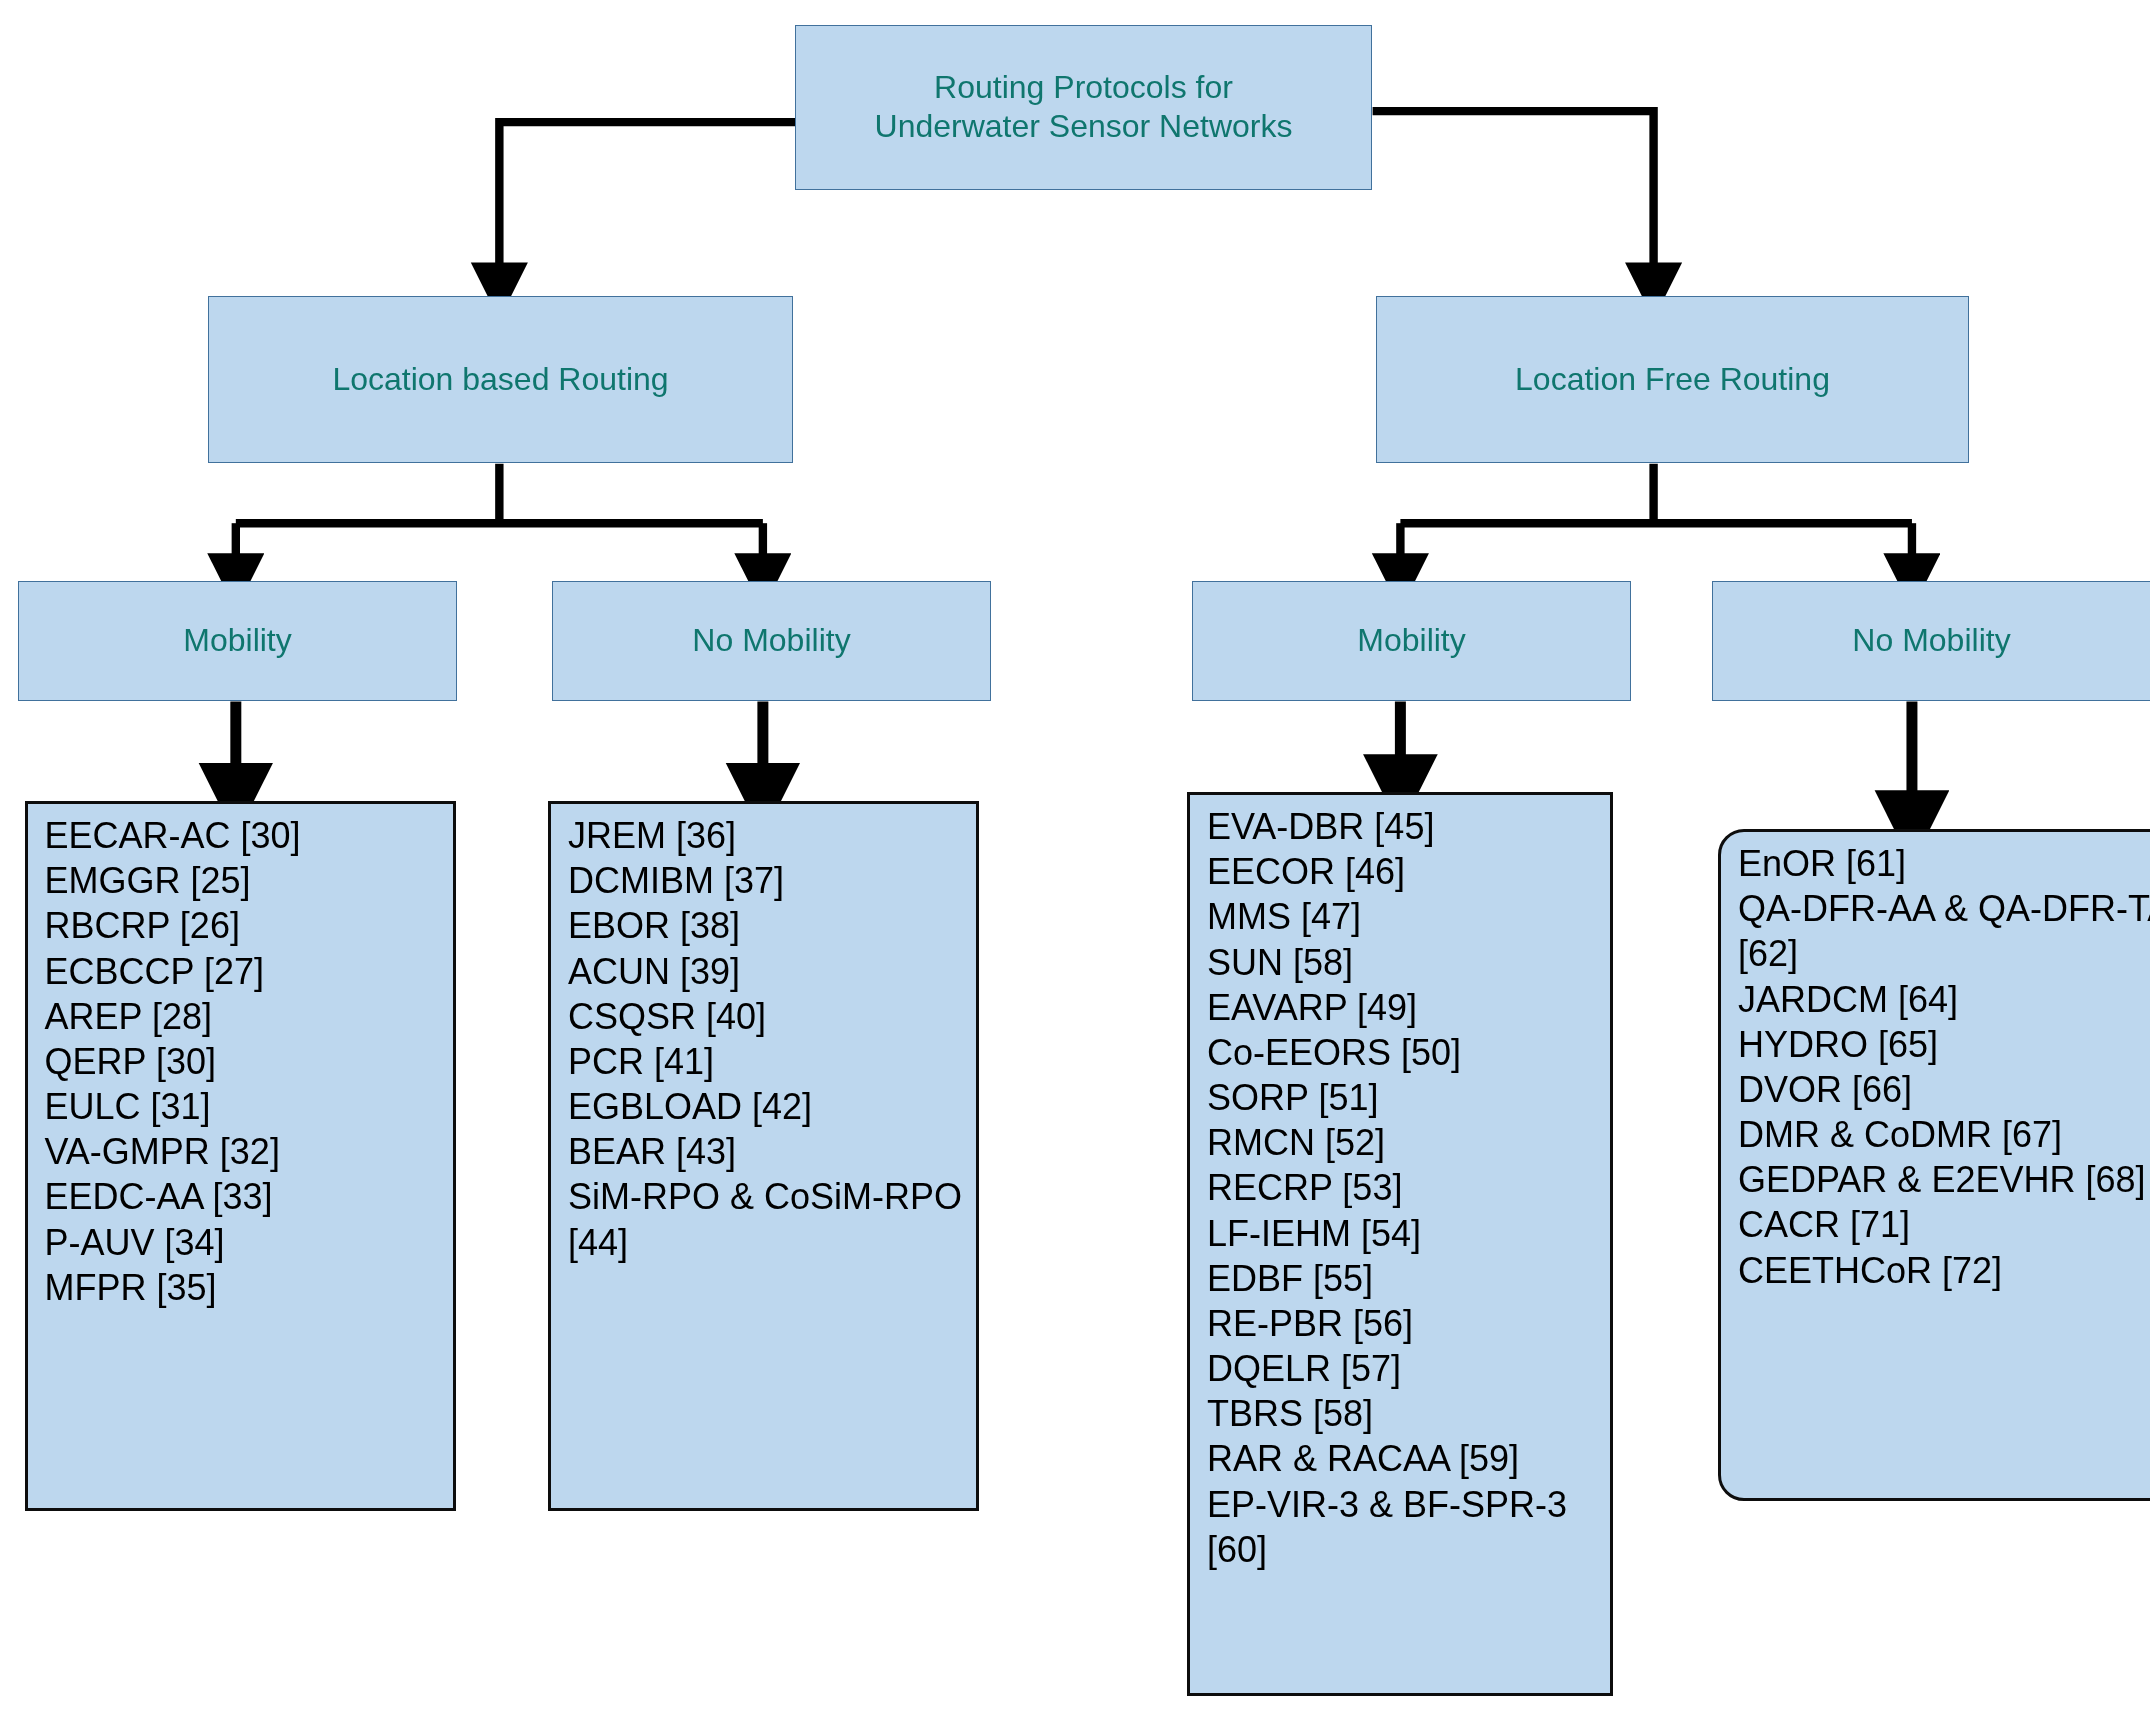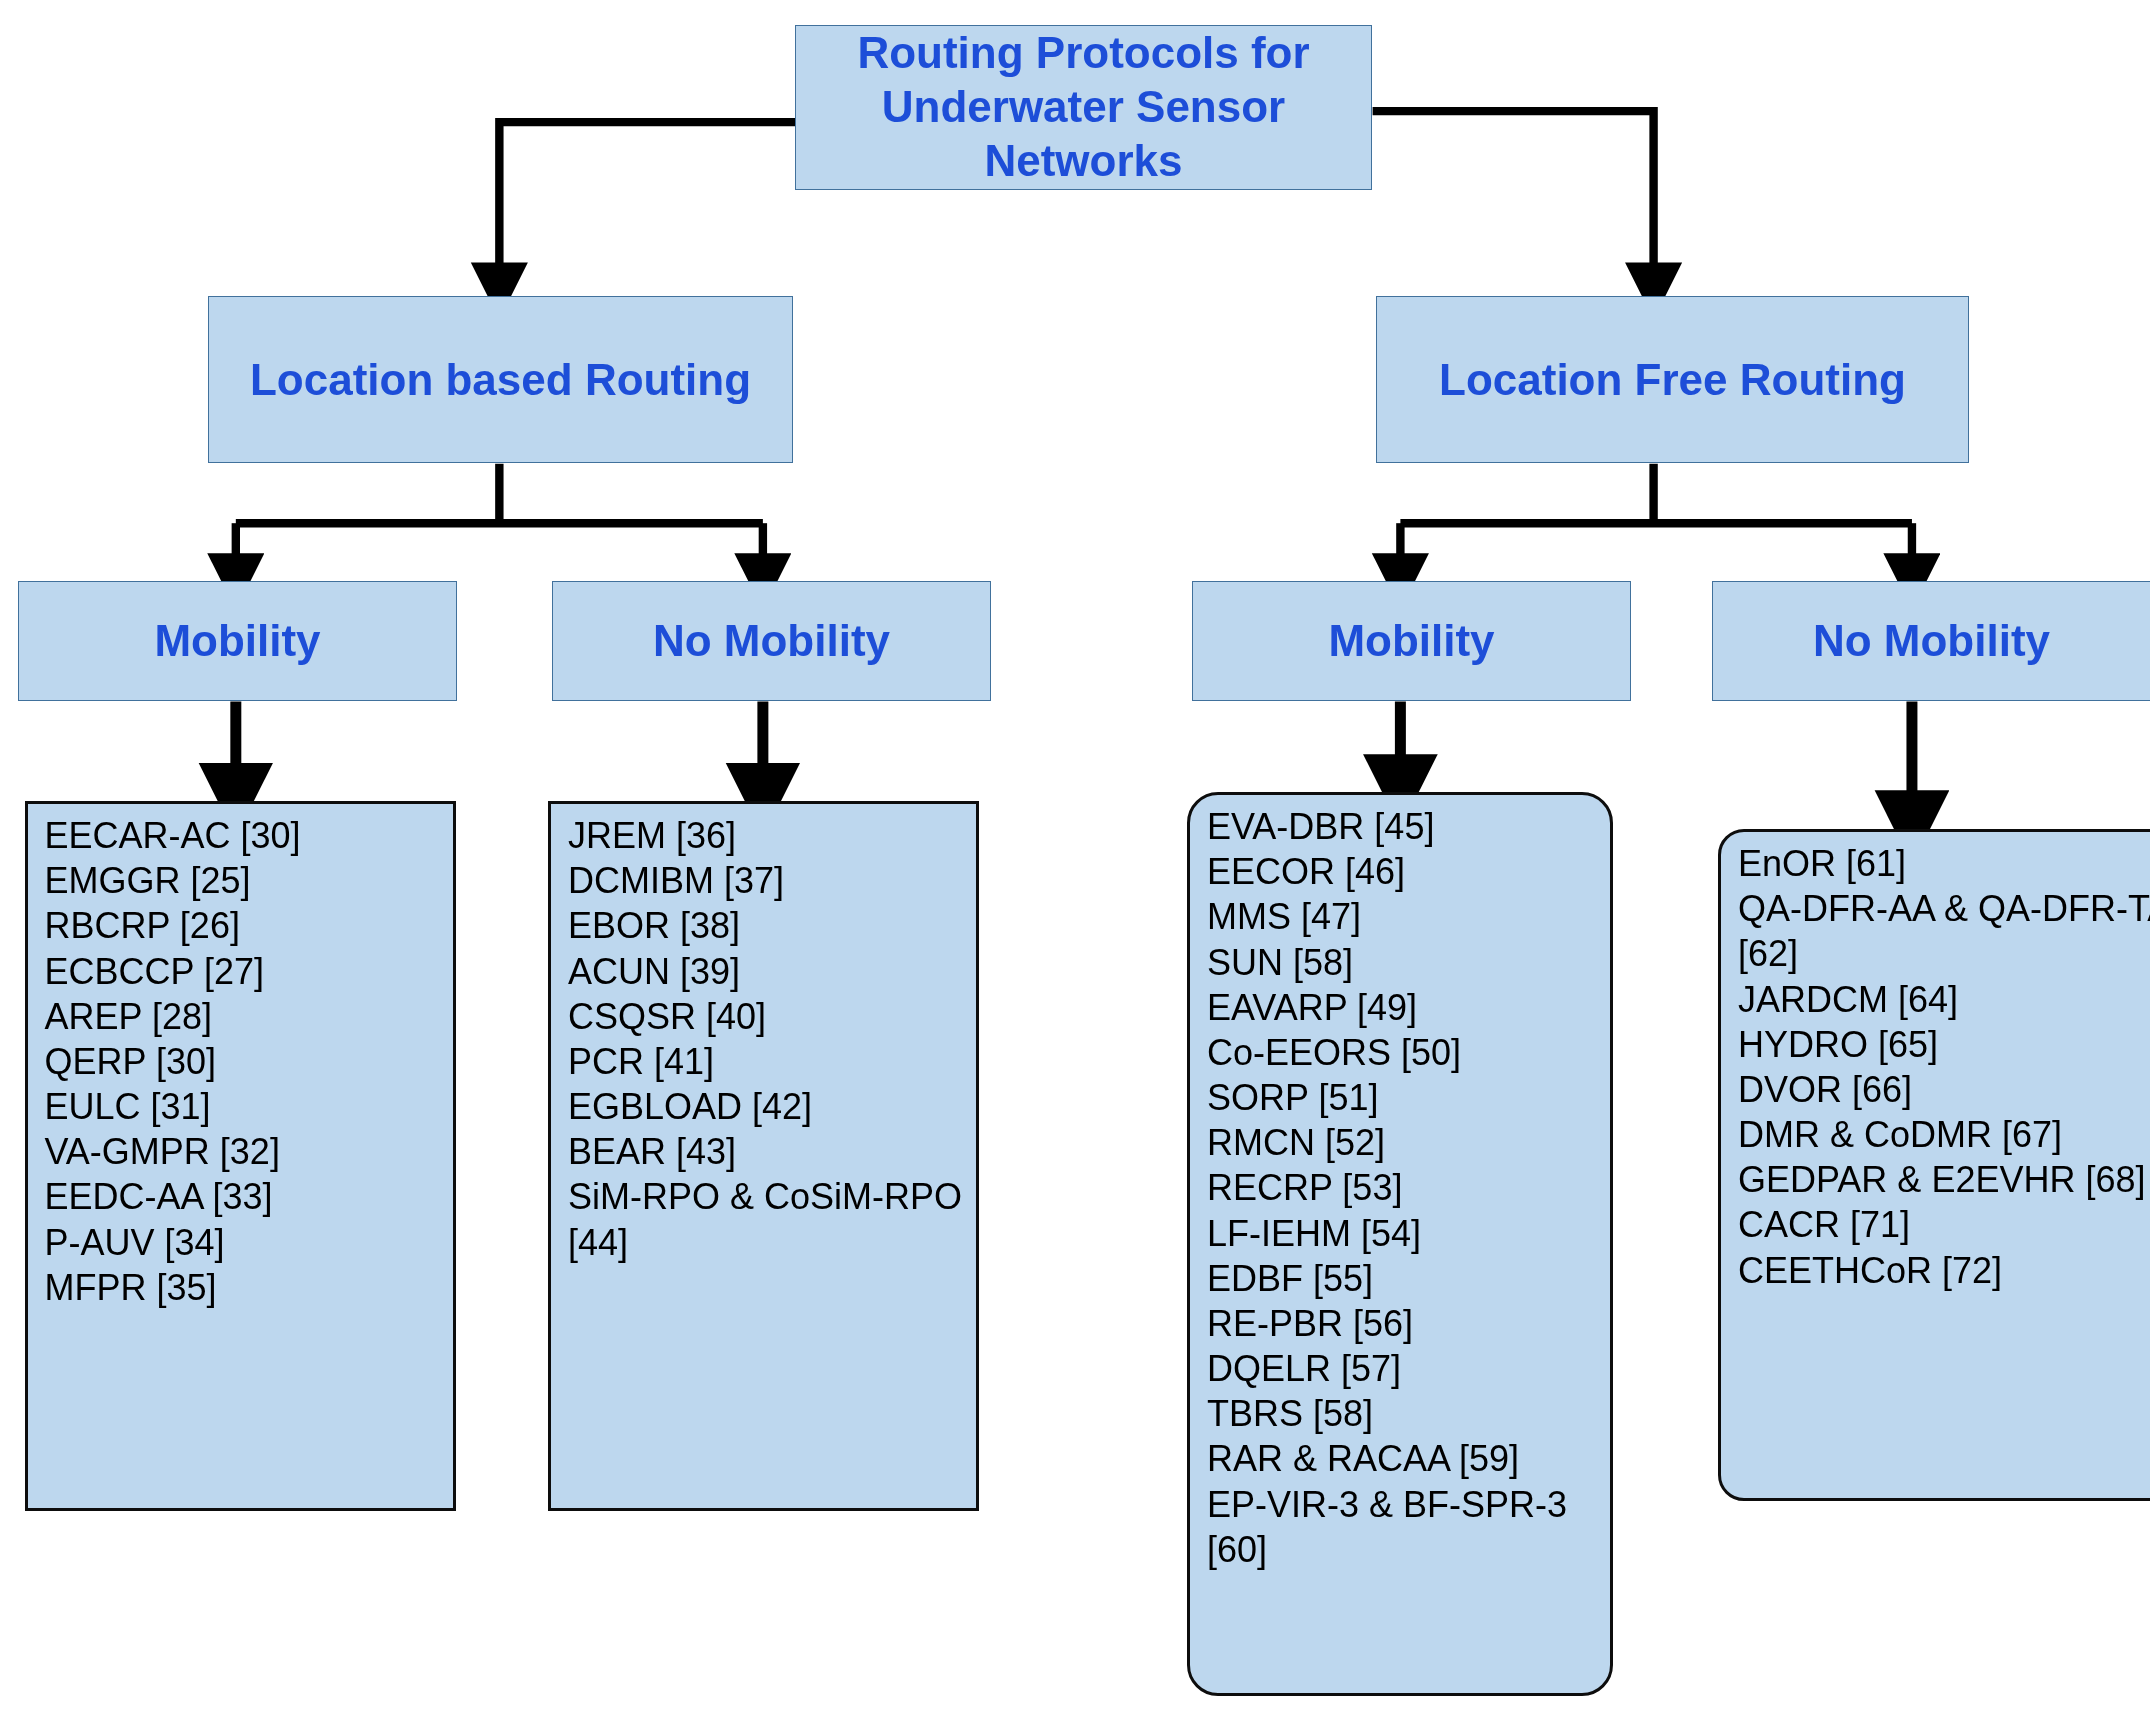--- a/index.html
+++ b/index.html
@@ -38,24 +38,24 @@
   }
   .node.level-top {
     border: 1.9px solid #41719c;
   }
   .node.leaf {
     border: 3.2px solid #0d0d0d;
     display: block;
     text-align: left;
   }
   .node-label {
-    font-size: 44px;
-    color: #1d4ed8;
+    font-size: 32px;
+    color: #0f766e;
     line-height: 1.22;
-    font-weight: 700;
+    font-weight: 400;
     letter-spacing: 0px;
     white-space: pre-line;
   }
   .leaf-list {
     list-style: none;
     margin: 0;
     padding: 9px 0 0 17px;
   }
   .leaf-list li {
     font-size: 36px;
@@ -169,21 +169,21 @@
         <li>EBOR [38]</li>
         <li>ACUN [39]</li>
         <li>CSQSR [40]</li>
         <li>PCR [41]</li>
         <li>EGBLOAD [42]</li>
         <li>BEAR [43]</li>
         <li>SiM-RPO &amp; CoSiM-RPO [44]</li>
       </ul>
   </div>
 
-  <div class="node leaf" style="left:1187px; top:792px; width:426px; height:904px;border-radius:31px;">
+  <div class="node leaf" style="left:1187px; top:792px; width:426px; height:904px;">
     <ul class="leaf-list">
         <li>EVA-DBR [45]</li>
         <li>EECOR [46]</li>
         <li>MMS [47]</li>
         <li>SUN [58]</li>
         <li>EAVARP [49]</li>
         <li>Co-EEORS [50]</li>
         <li>SORP [51]</li>
         <li>RMCN [52]</li>
         <li>RECRP [53]</li>

